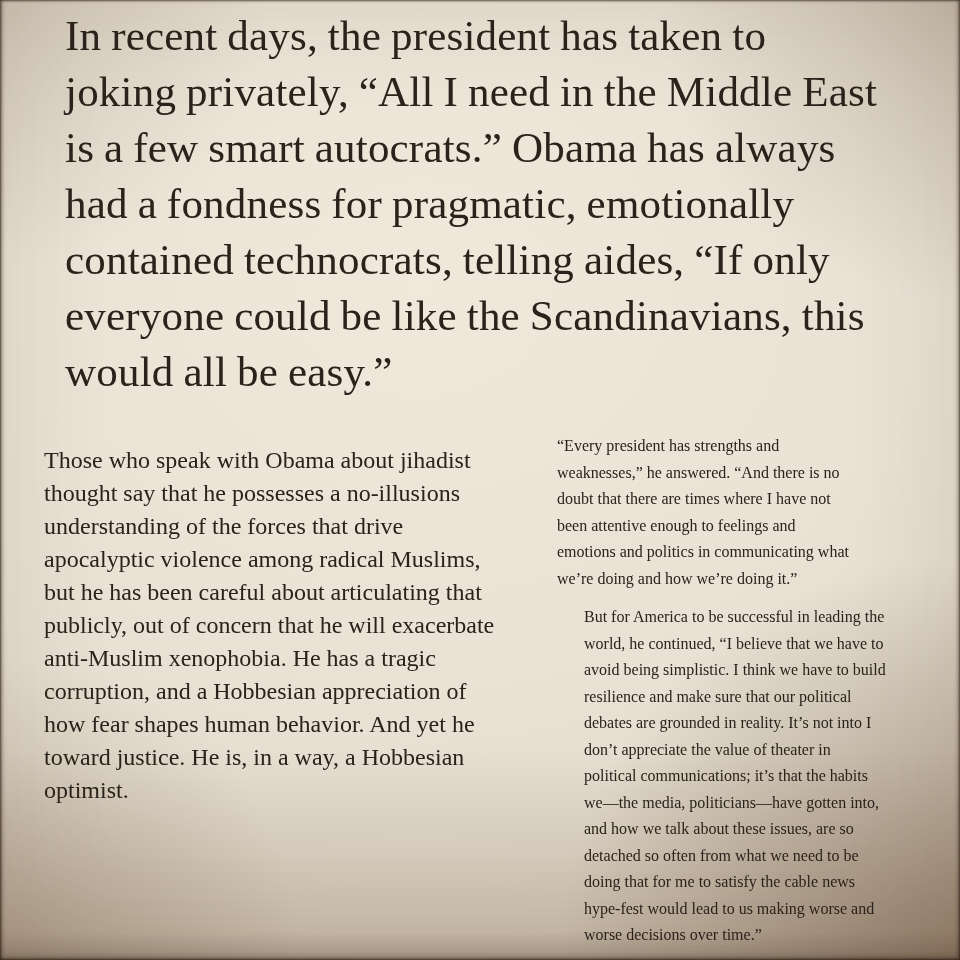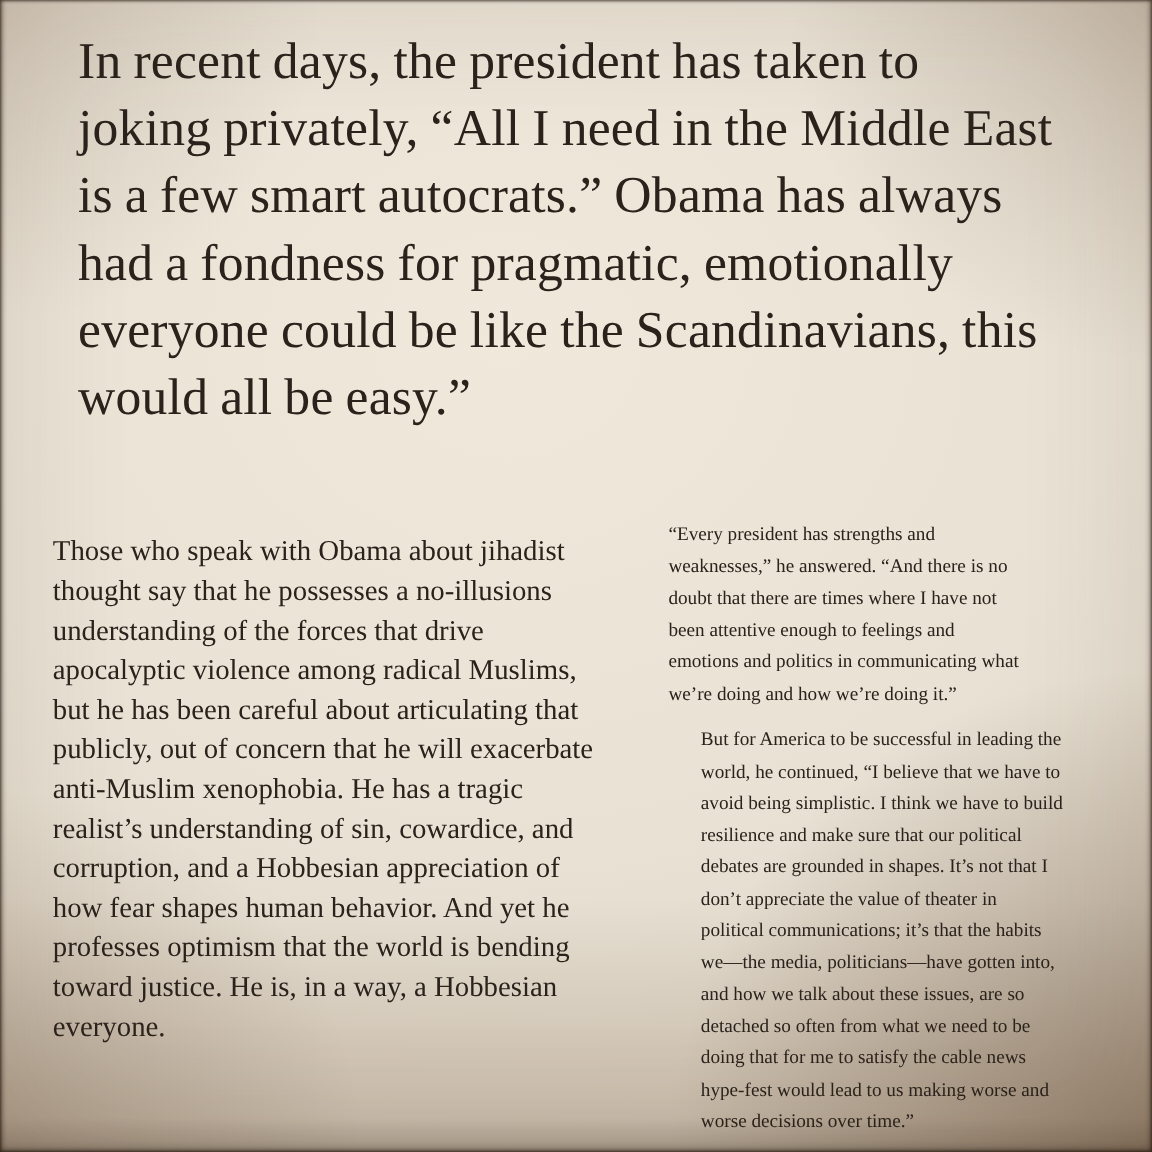--- a/index.html
+++ b/index.html
@@ -23,21 +23,21 @@
       radial-gradient(125% 105% at 44% 30%, #efe8db 0%, var(--bg, #e8e1d4) 42%, #ddd4c5 76%, #cdc0ae 100%);
     box-shadow:
       inset 0 0 2px 1px rgba(35,22,12,0.55),
       inset 3px 0 4px -1px rgba(35,22,12,0.35),
       inset -3px 0 4px -1px rgba(35,22,12,0.30),
       inset 0 -4px 6px -2px rgba(35,22,12,0.35),
       inset 0 0 110px rgba(104,78,54,0.16);
   }
   .pull-quote {
     position: absolute;
-    top: 24px;
+    top: 8px;
     left: 65px;
     width: 862px;
     font-size: 43px;
     line-height: 56px;
     letter-spacing: 0.2px;
     word-spacing: -1px;
   }
   .col {
     position: absolute;
   }
@@ -67,57 +67,56 @@
 </head>
 <body>
 
 <div class="page" style="--bg: #e8e1d4; --ink: #2a221b;">
 
   <div class="pull-quote">
       <div class="line">In recent days, the president has taken to</div>
       <div class="line">joking privately, “All I need in the Middle East</div>
       <div class="line">is a few smart autocrats.” Obama has always</div>
       <div class="line">had a fondness for pragmatic, emotionally</div>
+      <div class="line">contained technocrats, telling aides, “If only</div>
       <div class="line">everyone could be like the Scandinavians, this</div>
       <div class="line">would all be easy.”</div>
     </div>
 
   <div class="col col-left">
     <div class="para">
         <div class="line">Those who speak with Obama about jihadist</div>
         <div class="line">thought say that he possesses a no-illusions</div>
         <div class="line">understanding of the forces that drive</div>
         <div class="line">apocalyptic violence among radical Muslims,</div>
         <div class="line">but he has been careful about articulating that</div>
         <div class="line">publicly, out of concern that he will exacerbate</div>
         <div class="line">anti-Muslim xenophobia. He has a tragic</div>
-        <div class="line">realist’s understanding of sin, cowardice, and</div>
         <div class="line">corruption, and a Hobbesian appreciation of</div>
         <div class="line">how fear shapes human behavior. And yet he</div>
-        <div class="line">professes optimism that the world is bending</div>
         <div class="line">toward justice. He is, in a way, a Hobbesian</div>
-        <div class="line">everyone.</div>
+        <div class="line">optimist.</div>
       </div>
   </div>
 
   <div class="col col-right">
     <div class="para">
         <div class="line">“Every president has strengths and</div>
         <div class="line">weaknesses,” he answered. “And there is no</div>
         <div class="line">doubt that there are times where I have not</div>
         <div class="line">been attentive enough to feelings and</div>
         <div class="line">emotions and politics in communicating what</div>
         <div class="line">we’re doing and how we’re doing it.”</div>
       </div>
     <div class="para">
         <div class="line">But for America to be successful in leading the</div>
         <div class="line">world, he continued, “I believe that we have to</div>
         <div class="line">avoid being simplistic. I think we have to build</div>
         <div class="line">resilience and make sure that our political</div>
-        <div class="line">debates are grounded in shapes. It’s not that I</div>
+        <div class="line">debates are grounded in reality. It’s not into I</div>
         <div class="line">don’t appreciate the value of theater in</div>
         <div class="line">political communications; it’s that the habits</div>
         <div class="line">we—the media, politicians—have gotten into,</div>
         <div class="line">and how we talk about these issues, are so</div>
         <div class="line">detached so often from what we need to be</div>
         <div class="line">doing that for me to satisfy the cable news</div>
         <div class="line">hype-fest would lead to us making worse and</div>
         <div class="line">worse decisions over time.”</div>
       </div>
   </div>

